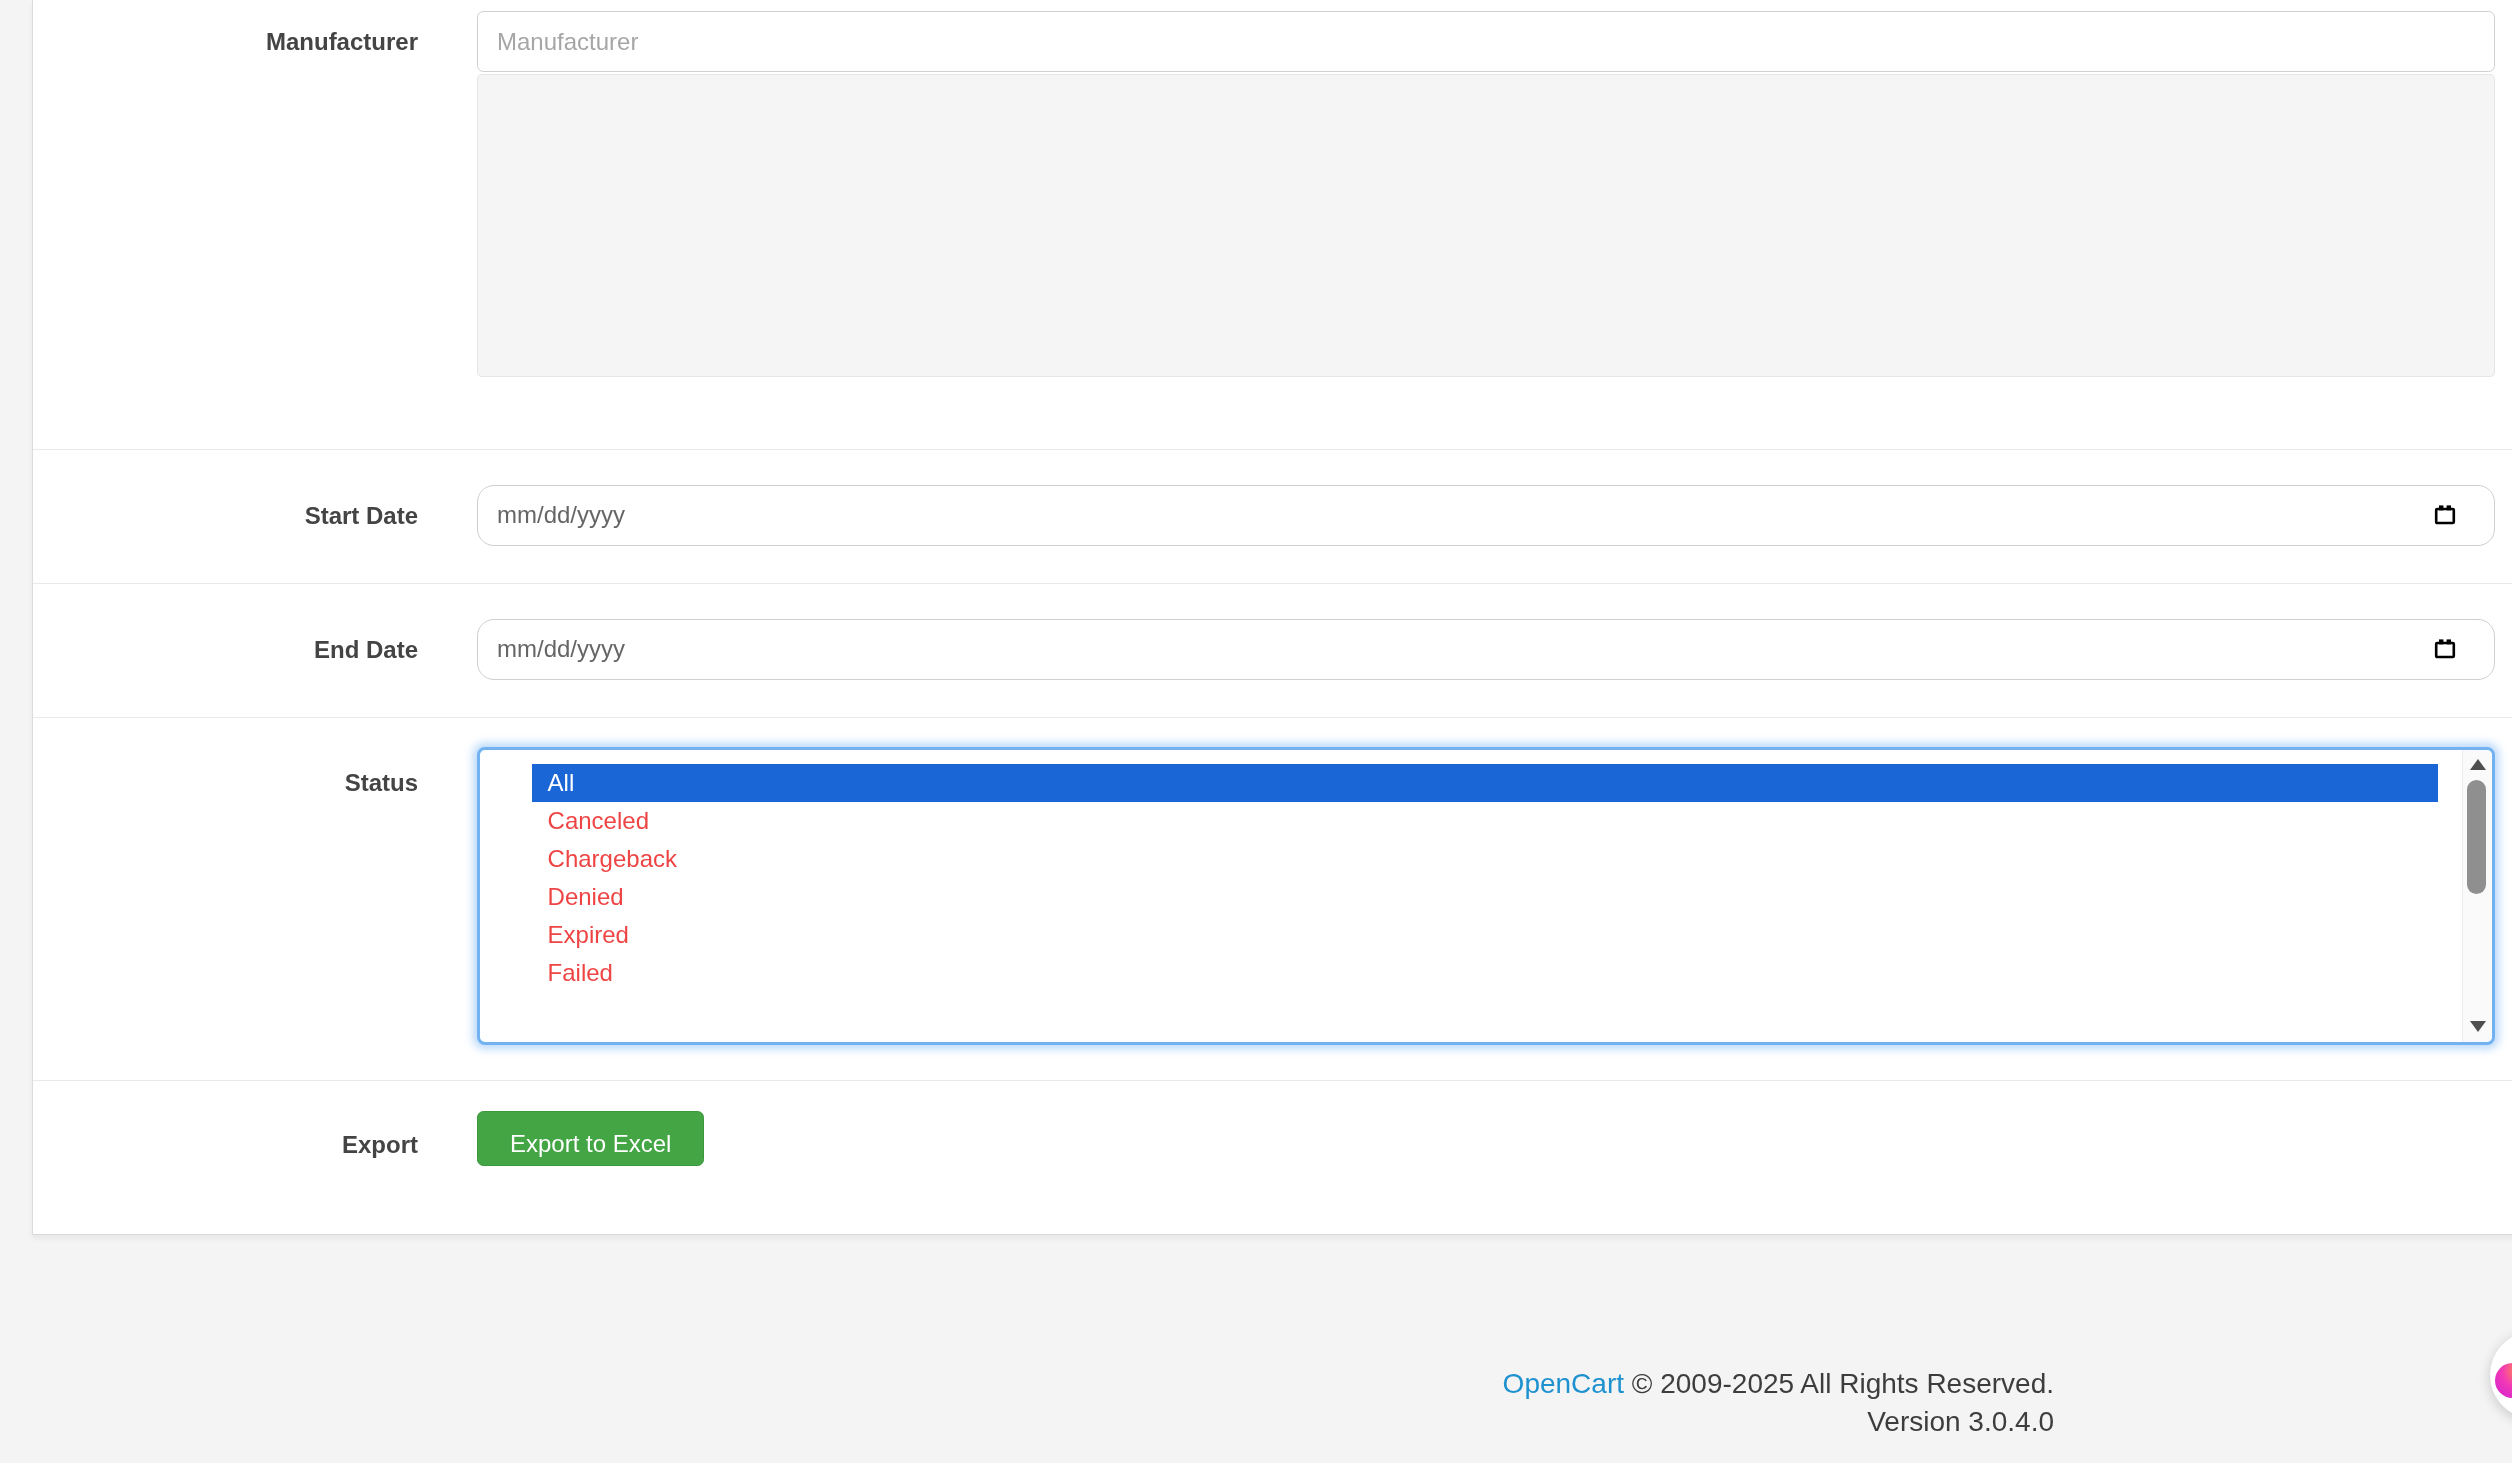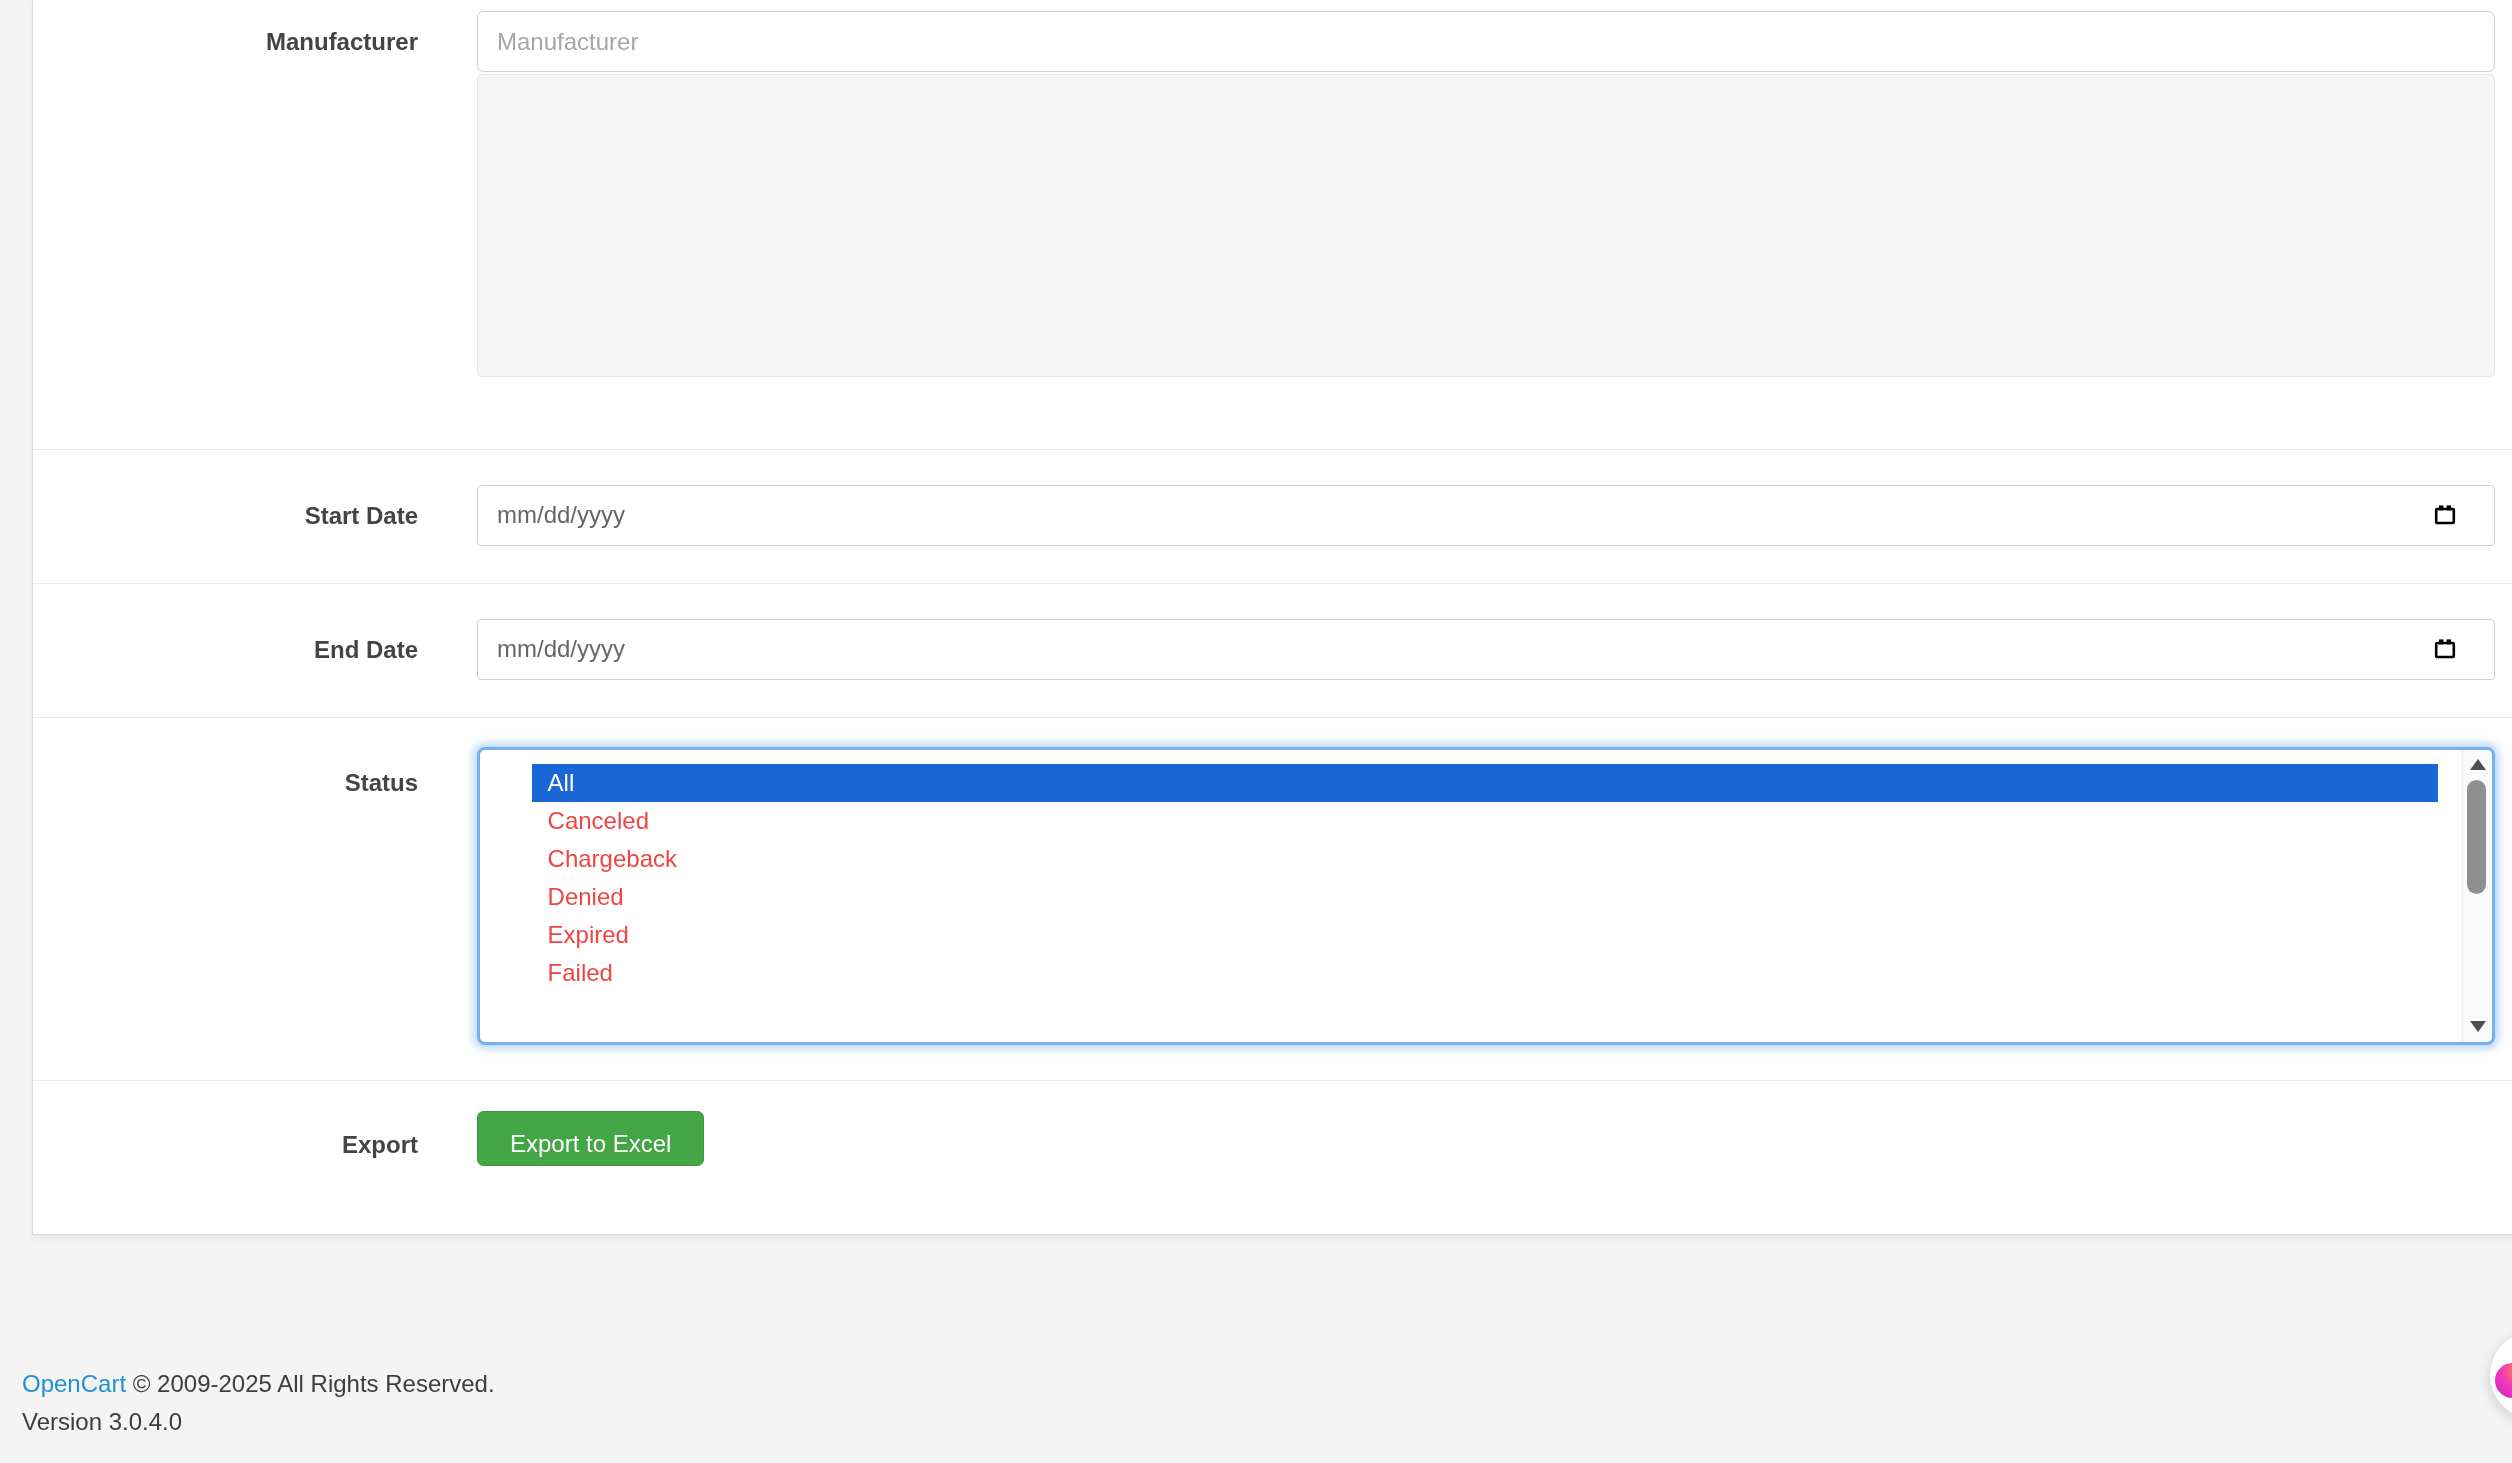--- a/index.html
+++ b/index.html
@@ -39,21 +39,21 @@
   }
   .text-input::placeholder{color:#a6a6a6;opacity:1;}
 
   .manufacturer-box{
     margin-top:1.6px;height:303px;box-sizing:border-box;
     background:#f5f5f6;border:1.6px solid #e6e6e8;border-radius:4.8px;
   }
 
   .date-field{
     width:100%;height:61px;box-sizing:border-box;
-    border:1.6px solid #cfcfcf;border-radius:4px;background:#fff;
+    border:1.6px solid #cfcfcf;border-radius:17px;background:#fff;
     display:flex;align-items:center;justify-content:space-between;
     padding:0 37px 0 19px;cursor:text;
   }
   .date-text{font-size:24px;color:#666;}
   .cal-icon{display:block;}
 
   .listbox{
     position:relative;height:298px;box-sizing:border-box;overflow:hidden;
     background:#fff;
     border:3.2px solid #72b2f1;border-radius:8px;
@@ -76,22 +76,22 @@
   .sb-arrow.down{bottom:9.6px;border-left:8.8px solid transparent;border-right:8.8px solid transparent;border-top:11.2px solid #4f4f4f;}
   .sb-thumb{position:absolute;left:4px;top:30.5px;width:19px;height:114px;background:#8f8f8f;border-radius:9.6px;}
 
   .btn-success{
     display:inline-block;height:55px;line-height:64px;padding:0 32px;
     background:#43a543;border:1.6px solid #3c963c;border-radius:6.4px;
     color:#fff;font-family:inherit;font-size:24px;cursor:pointer;box-sizing:border-box;
   }
 
   .footer{
-    position:absolute;left:22px;top:1365px;width:2024px;
-    text-align:left;font-size:24px;color:#3d3d3d;line-height:38px;
+    position:absolute;left:30px;top:1365px;width:2024px;
+    text-align:right;font-size:28px;color:#3d3d3d;line-height:38px;
   }
   .footer a{color:#1e91cf;text-decoration:none;cursor:pointer;}
 
   .fab{
     position:absolute;left:2490px;top:1331px;width:88px;height:88px;
     background:#fff;border-radius:50%;
     box-shadow:0 3.2px 13px rgba(0,0,0,.18);
     cursor:pointer;
   }
   .fab-dot{

